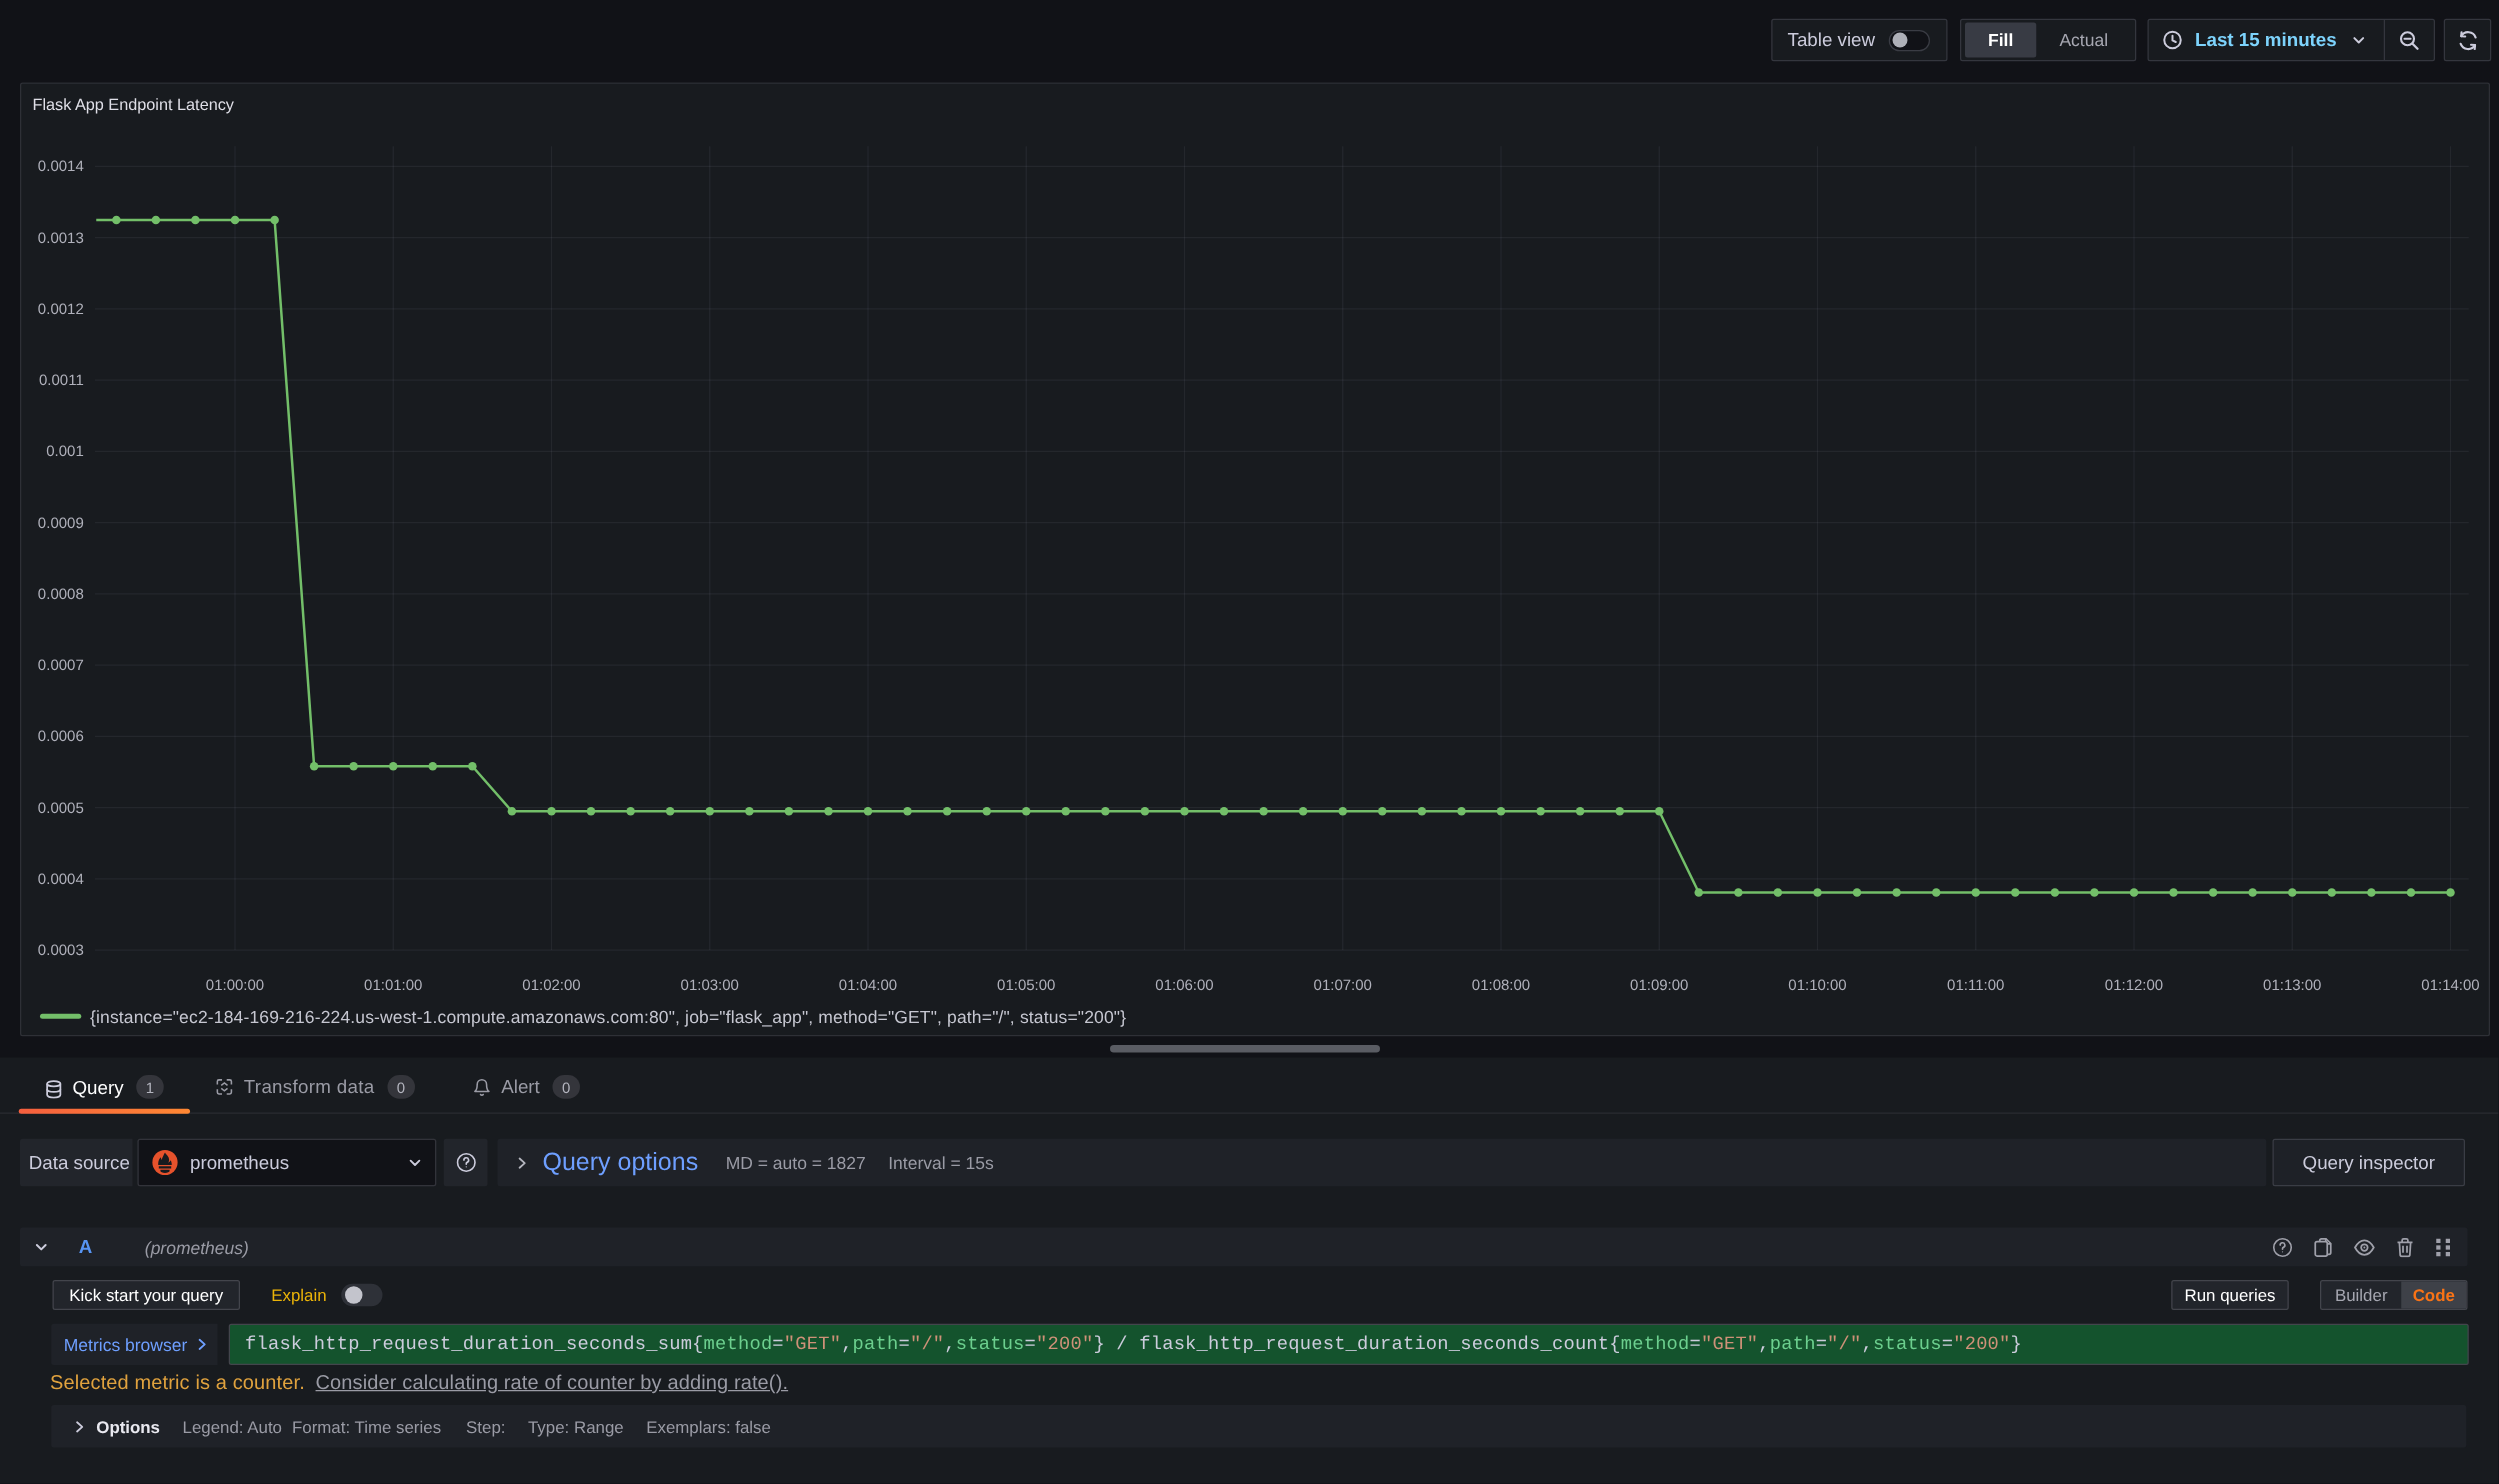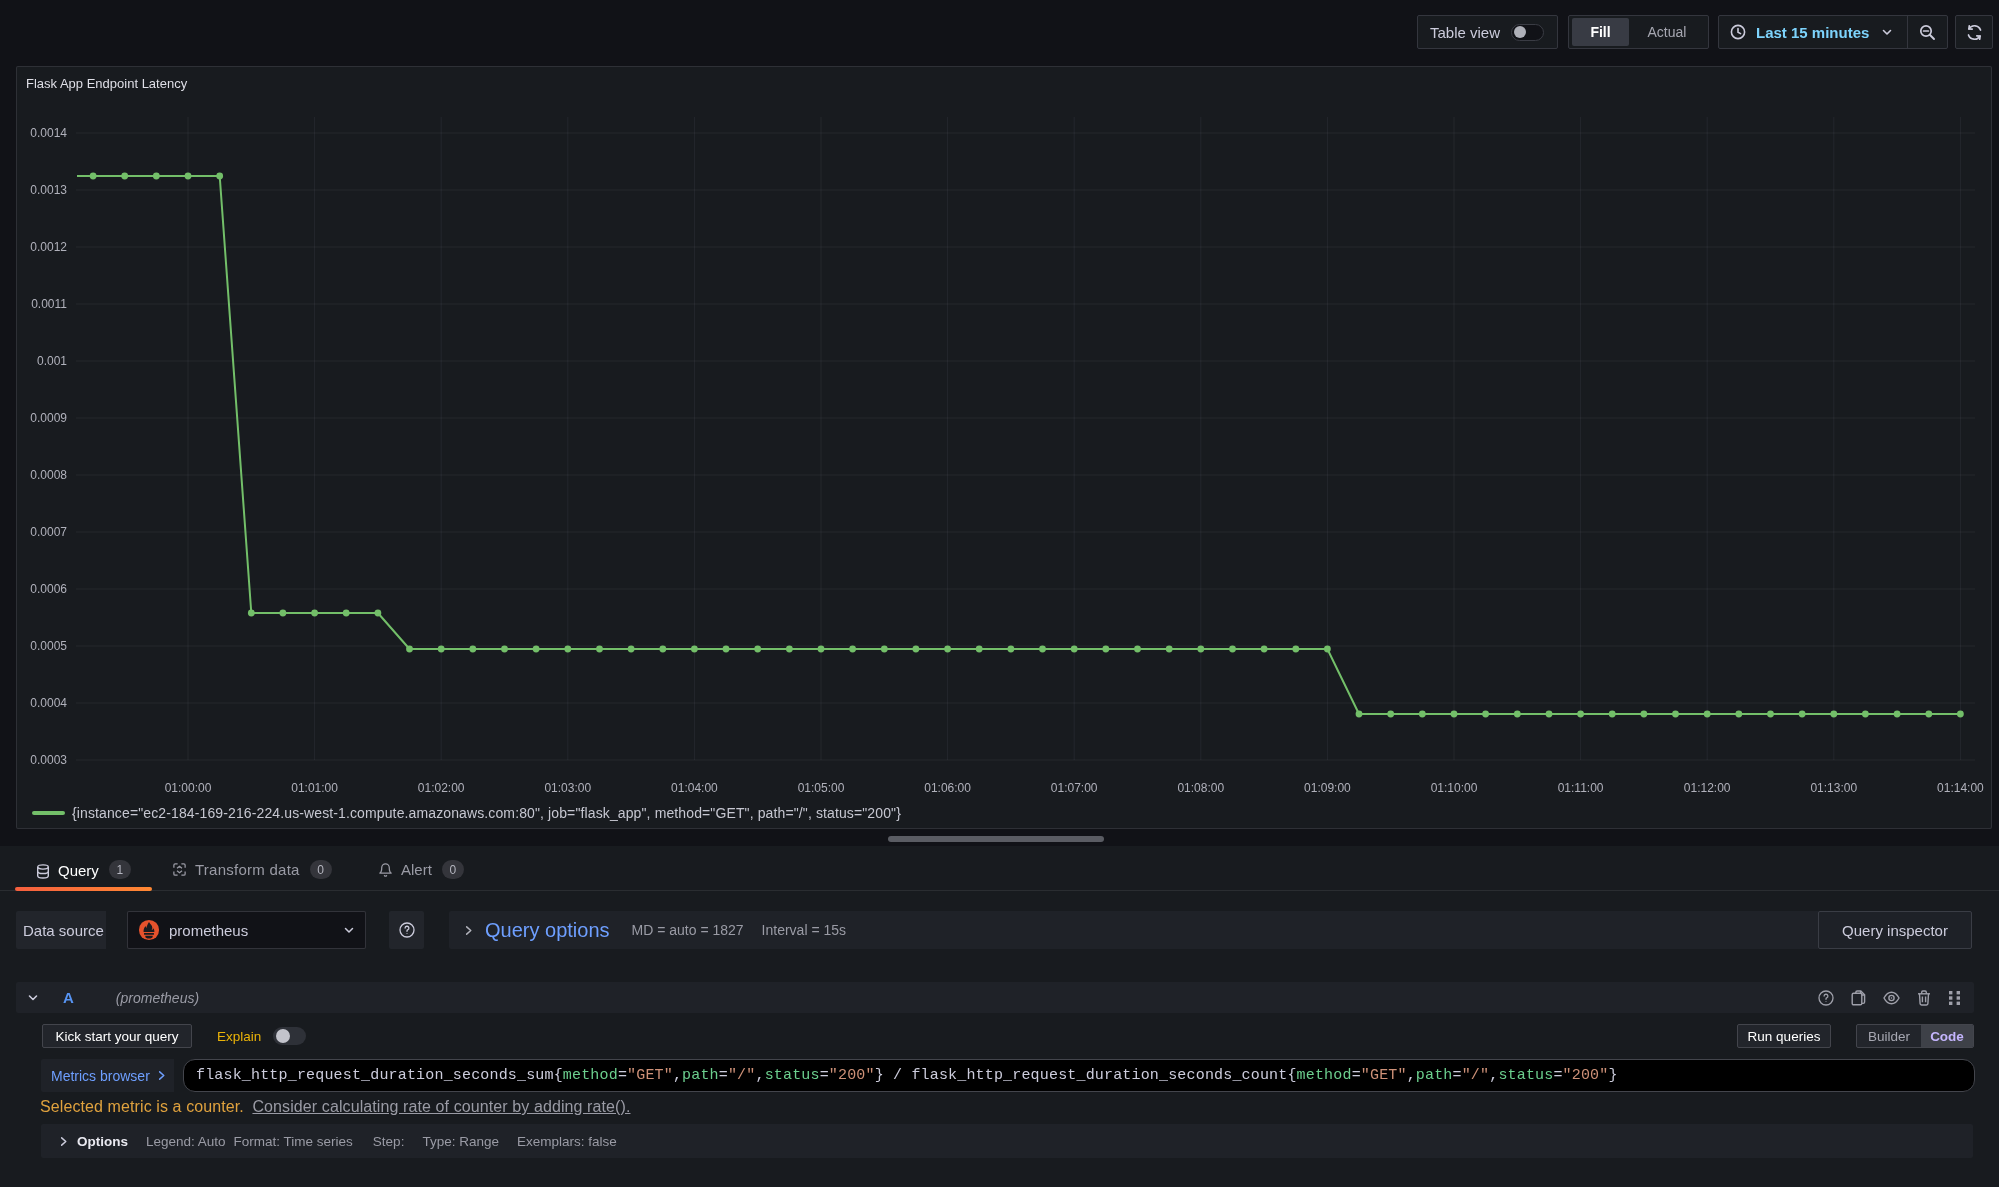--- a/index.html
+++ b/index.html
@@ -213,21 +213,21 @@
       <svg width="15" height="16" viewBox="0 0 24 24" fill="none" stroke="#9a9ba5" stroke-width="2" stroke-linecap="round" stroke-linejoin="round">
         <path d="M18 8 A6 6 0 0 0 6 8 C6 15 3 17 3 17 H21 C21 17 18 15 18 8"></path>
         <path d="M13.7 21 a2 2 0 0 1-3.4 0"></path>
       </svg>
       <span style="margin-left:8px;font-size:15px;">Alert</span>
       <span class="pill" style="margin-left:10px;">0</span>
     </div>
     <div class="abs" style="left:15px;top:34px;width:137px;height:4px;border-radius:2px;background:linear-gradient(90deg,#f55f3e,#ff8833);"></div>
   </div>
 
-  <div class="abs" style="left:16px;top:911px;height:38px;display:flex;gap:17px;">
+  <div class="abs" style="left:16px;top:911px;height:38px;display:flex;">
     <div style="width:90px;height:38px;background:#22252b;display:flex;align-items:center;padding-left:7px;border-radius:2px 0 0 2px;">
       <span style="font-size:15px;font-weight:500;color:#ccccdc;">Data source</span>
     </div>
     <div style="margin-left:4px;width:239px;height:38px;background:#111217;border:1px solid rgba(204,204,220,0.18);border-radius:2px;display:flex;align-items:center;padding:0 10px;">
       <svg width="22" height="22" viewBox="0 0 24 24">
         <circle cx="12" cy="12" r="11" fill="#e6522c"></circle>
         <path fill="#191b1f" d="M12 3.2c1.2 2.3 3.6 3.4 3.6 6.4 0 1.5-.7 2.4-.7 2.4s1.6-.5 2-2c1.1 1.8 1 4.1 1 4.1H6.1s-.5-4.2 2.4-6.6c-.1 1.3.6 2.3.6 2.3s1-3.6 2.9-6.6z"></path>
         <path fill="#191b1f" d="M6.6 15.2h10.8v2H6.6zM8 18.3h8v1.2c0 .8-1.8 1.7-4 1.7s-4-.9-4-1.7z"></path>
       </svg>
       <span style="margin-left:9px;font-size:15px;">prometheus</span>
@@ -295,30 +295,30 @@
   <div class="abs btn" style="left:42px;top:1024px;width:150px;height:24px;font-size:13.5px;font-weight:500;background:#22252b;border-color:#43454c;color:#ffffff;">Kick start your query</div>
   <div class="abs" style="left:217px;top:1024px;height:24px;display:flex;align-items:center;">
     <span style="font-size:13.5px;color:#eab308;">Explain</span>
     <span style="margin-left:12px;display:inline-block;width:33px;height:18px;border-radius:9px;background:#2e3138;position:relative;">
       <span style="position:absolute;left:2.5px;top:2px;width:14px;height:14px;border-radius:50%;background:#c3c4cc;"></span>
     </span>
   </div>
   <div class="abs btn" style="left:1737px;top:1024px;width:94px;height:24px;font-size:13.5px;font-weight:500;background:#22252b;border-color:#43454c;color:#ffffff;">Run queries</div>
   <div class="abs btn" style="left:1856px;top:1024px;width:118px;height:24px;padding:0;overflow:hidden;border-color:#43454c;background:#22252b;">
     <span style="flex:1;display:flex;align-items:center;justify-content:center;font-size:13.5px;color:#a6a7b1;">Builder</span>
-    <span style="width:52px;height:22px;background:#3e4148;display:flex;align-items:center;justify-content:center;font-size:13.5px;font-weight:700;color:#c4b5fd;">Code</span>
+    <span style="width:52px;height:22px;background:#3e4148;display:flex;align-items:center;justify-content:center;font-size:13.5px;font-weight:700;color:#f97316;">Code</span>
   </div>
 
   <div class="abs" style="left:41px;top:1059px;width:133px;height:33px;background:#1f2228;border-radius:2px 0 0 2px;display:flex;align-items:center;">
     <span style="margin-left:10px;font-size:14px;font-weight:500;color:#6e9fff;">Metrics browser</span>
     <svg width="11" height="11" viewBox="0 0 12 12" style="margin-left:6px;">
         <path d="M4 2 L8.5 6 L4 10" fill="none" stroke="#6e9fff" stroke-width="1.6" stroke-linecap="round" stroke-linejoin="round"></path>
       </svg>
   </div>
-  <div class="abs" style="left:183px;top:1059px;width:1792px;height:33px;background:#000000;border:1px solid #43454c;border-radius:12px;display:flex;align-items:center;font-family:'Liberation Mono',monospace;font-size:15px;letter-spacing:0.17px;color:#ccccdc;white-space:pre;">
+  <div class="abs" style="left:183px;top:1059px;width:1792px;height:33px;background:#14532d;border:1px solid #43454c;border-radius:2px;display:flex;align-items:center;font-family:'Liberation Mono',monospace;font-size:15px;letter-spacing:0.17px;color:#ccccdc;white-space:pre;">
     <span style="margin-left:12px;">flask_http_request_duration_seconds_sum{<span style="color:#6ccf8e;">method</span>=<span style="color:#ce9178;">"GET"</span>,<span style="color:#6ccf8e;">path</span>=<span style="color:#ce9178;">"/"</span>,<span style="color:#6ccf8e;">status</span>=<span style="color:#ce9178;">"200"</span>} / flask_http_request_duration_seconds_count{<span style="color:#6ccf8e;">method</span>=<span style="color:#ce9178;">"GET"</span>,<span style="color:#6ccf8e;">path</span>=<span style="color:#ce9178;">"/"</span>,<span style="color:#6ccf8e;">status</span>=<span style="color:#ce9178;">"200"</span>}</span>
   </div>
 
   <div class="abs" style="left:40px;top:1098px;font-size:16px;letter-spacing:0.1px;">
     <span style="color:#e0a23e;">Selected metric is a counter.</span>
     <span style="color:#9a9ba5;text-decoration:underline;margin-left:4px;">Consider calculating rate of counter by adding rate().</span>
   </div>
 
   <div class="abs" style="left:41px;top:1124px;width:1932px;height:34px;background:#1f2228;border-radius:2px;display:flex;align-items:center;font-size:13.5px;">
     <svg width="11" height="11" viewBox="0 0 12 12" style="margin-left:17px;">

